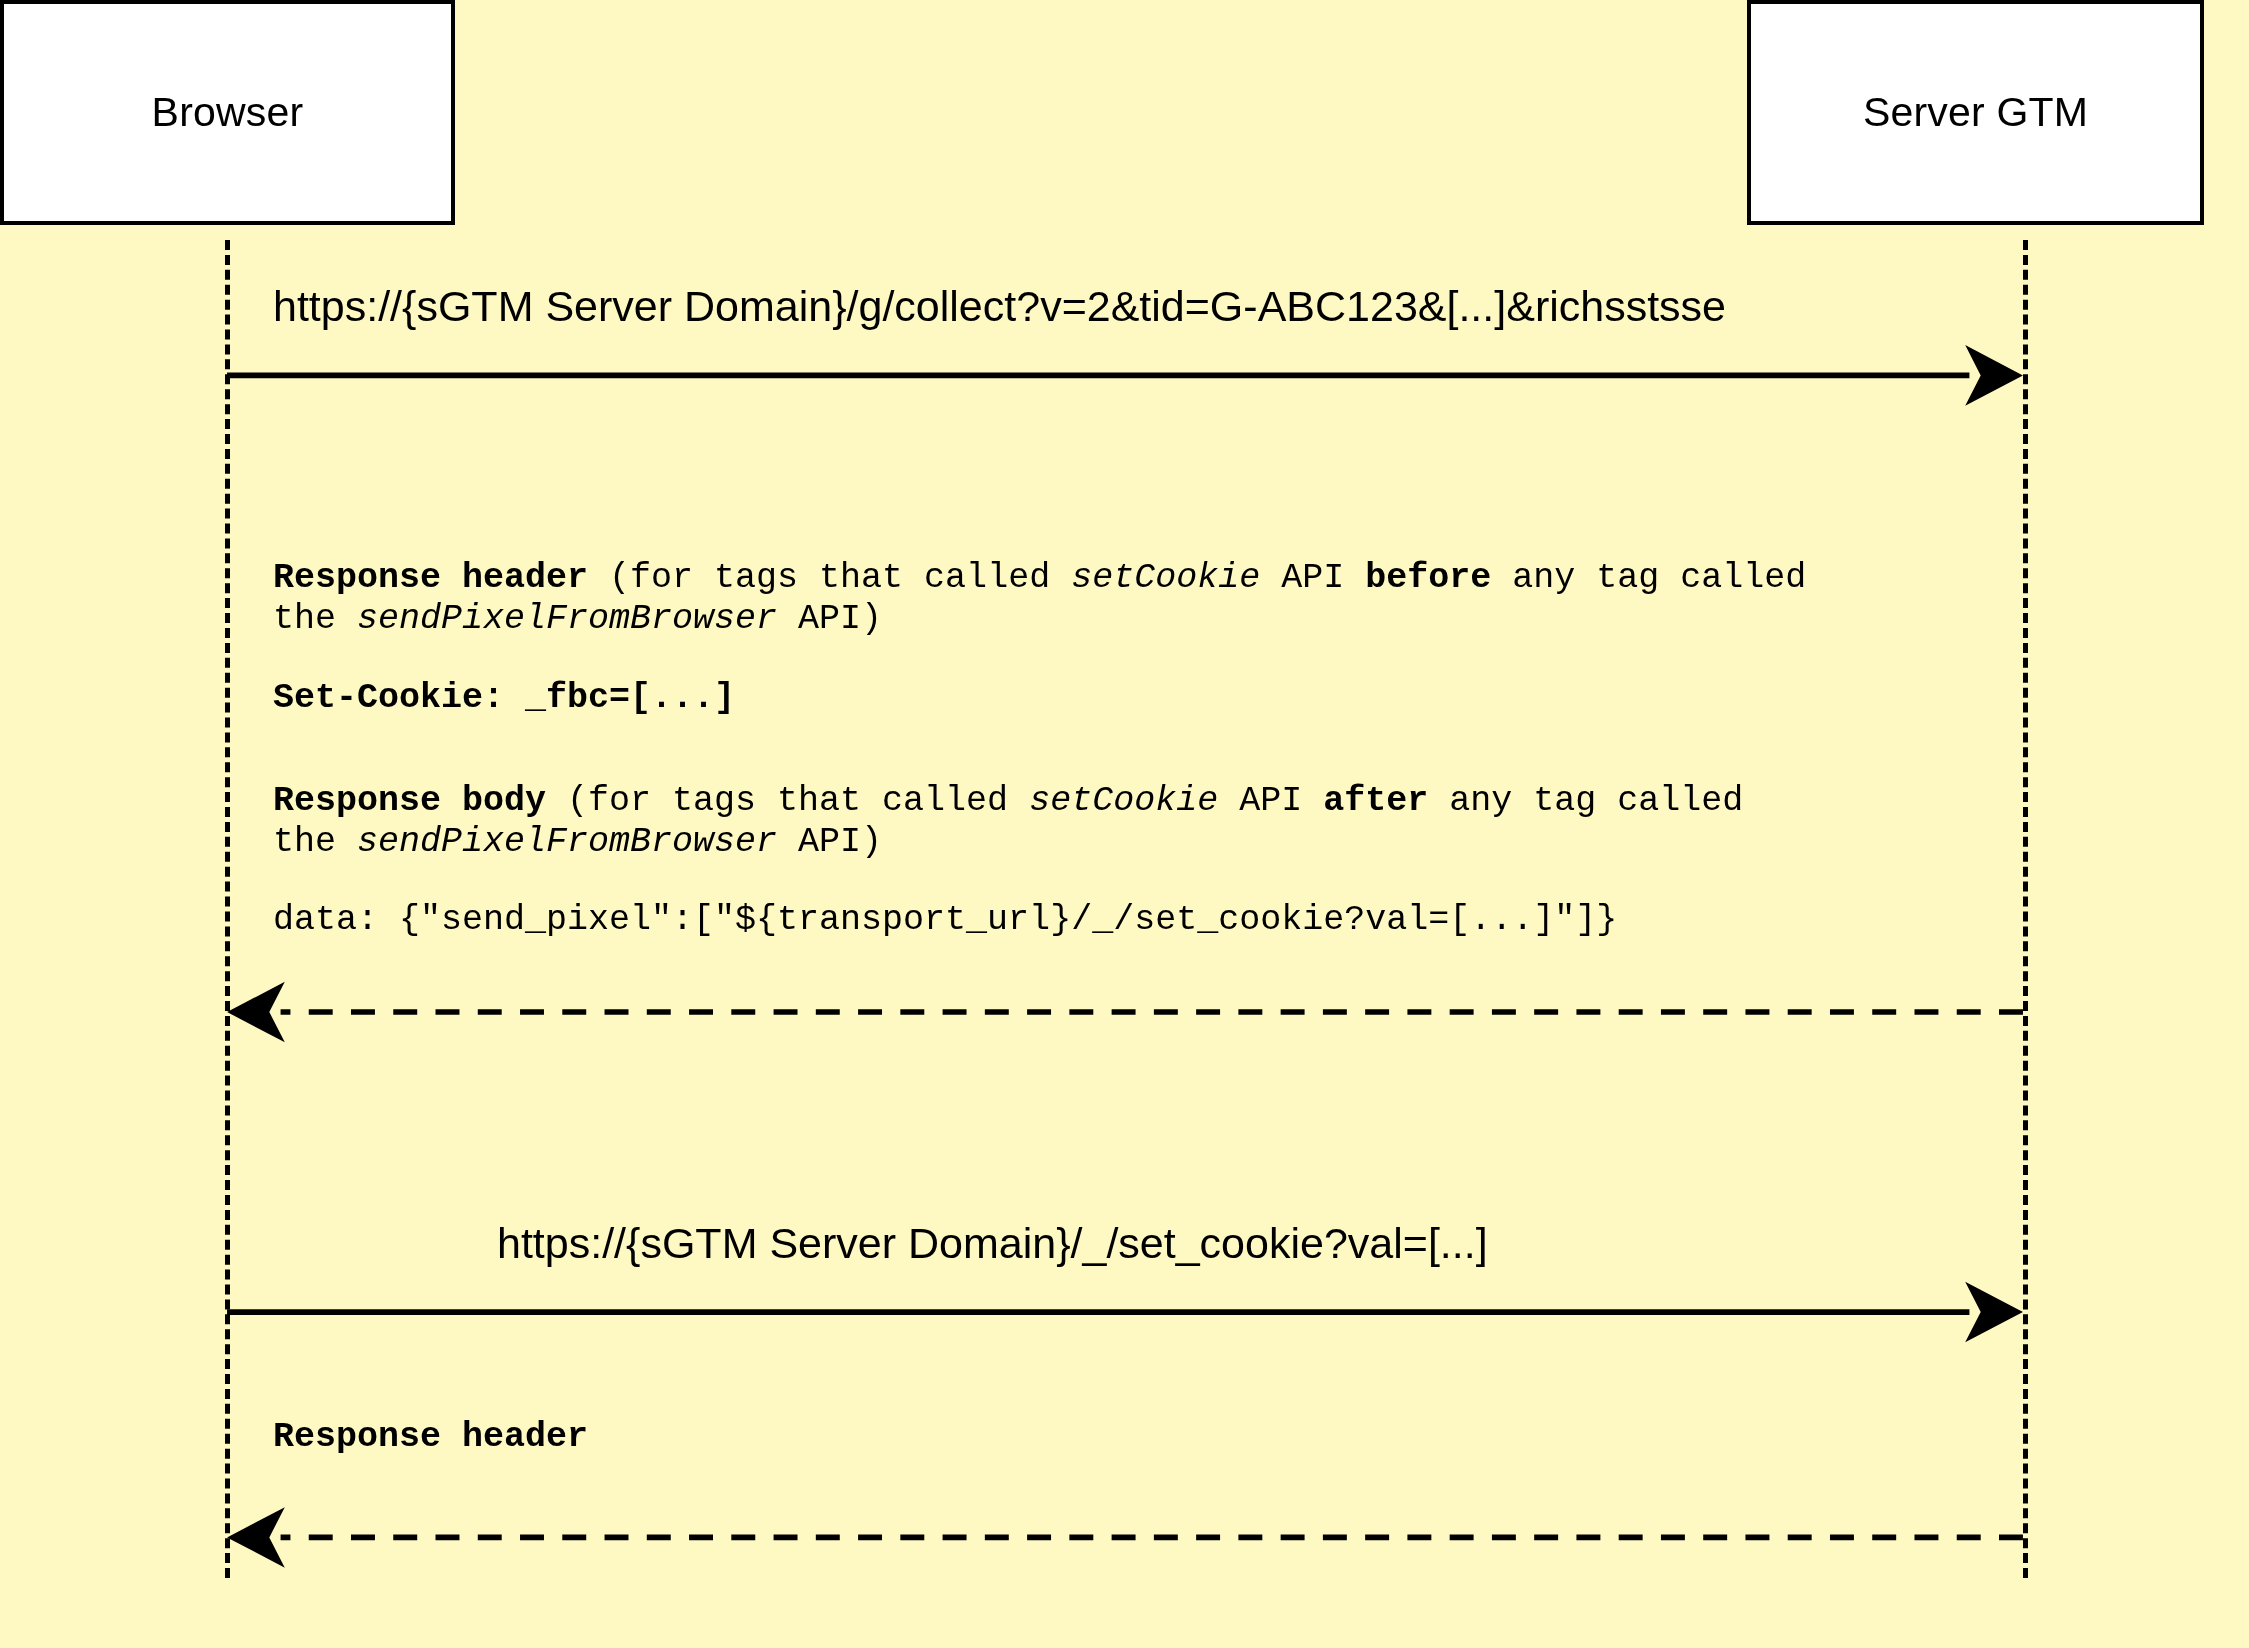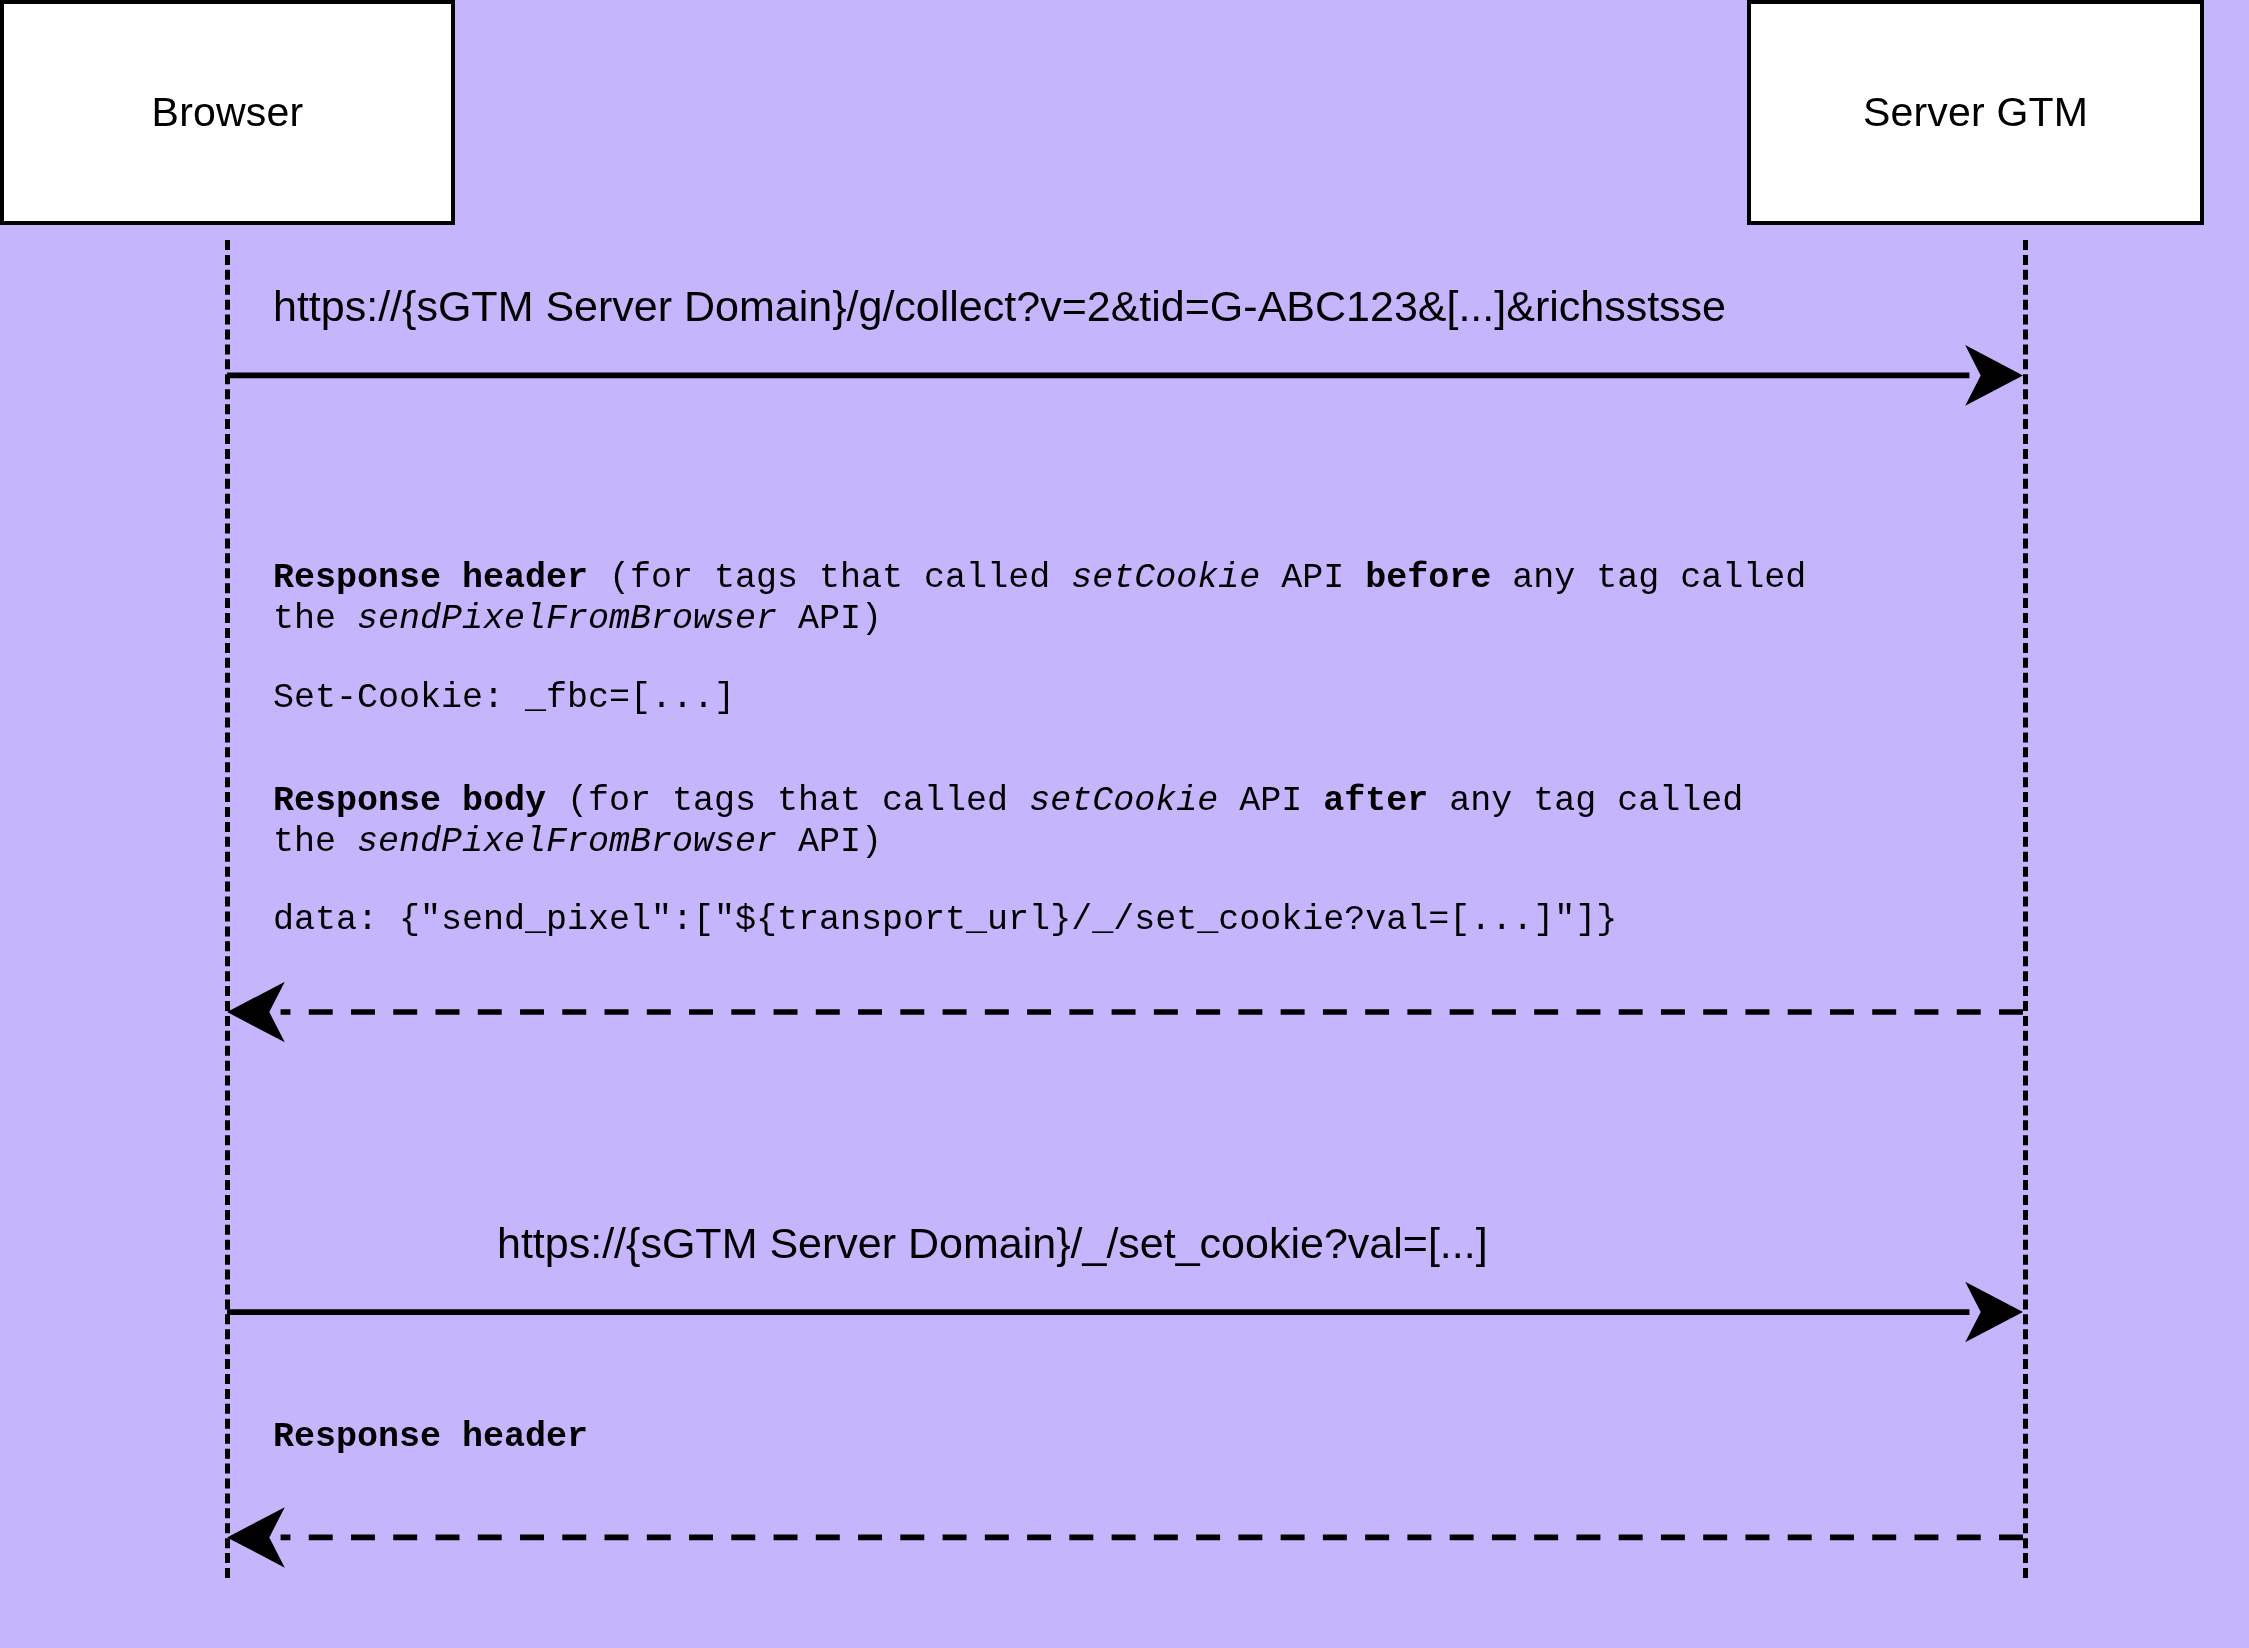--- a/index.html
+++ b/index.html
@@ -4,21 +4,21 @@
 <style>
   html, body {
     margin: 0;
     padding: 0;
     background: #ffffff;
   }
   #stage {
     position: relative;
     width: 2250px;
     height: 1648px;
-    background: #c4b5fd;
+    background: #fef9c3;
     overflow: hidden;
     font-family: "Liberation Sans", sans-serif;
   }
   
   .participant {
     position: absolute;
     box-sizing: border-box;
     border: 4.2px solid #000000;
     background: #ffffff;
     display: flex;
@@ -90,21 +90,21 @@
   .para i { font-style: italic; }
   .mono {
     font-family: "Liberation Mono", "DejaVu Sans Mono", monospace;
     font-size: 35px;
     line-height: 1.18;
     white-space: pre;
   }
   
   #msg1-label   { left: 273px; top: 282px; }
   #block1       { left: 273px; top: 558px; }
-  #block1-mono  { left: 273px; top: 678px; }
+  #block1-mono  { left: 273px; top: 678px; font-weight: bold; }
   #block2       { left: 273px; top: 781px; }
   #block2-mono  { left: 273px; top: 900px; }
   #msg2-label   { left: 497px; top: 1219px; }
   #block3       { left: 273px; top: 1417px; }
   #block3-mono  { left: 273px; top: 1474px; }
 </style>
 </head>
 <body>
 
 <div id="stage">

